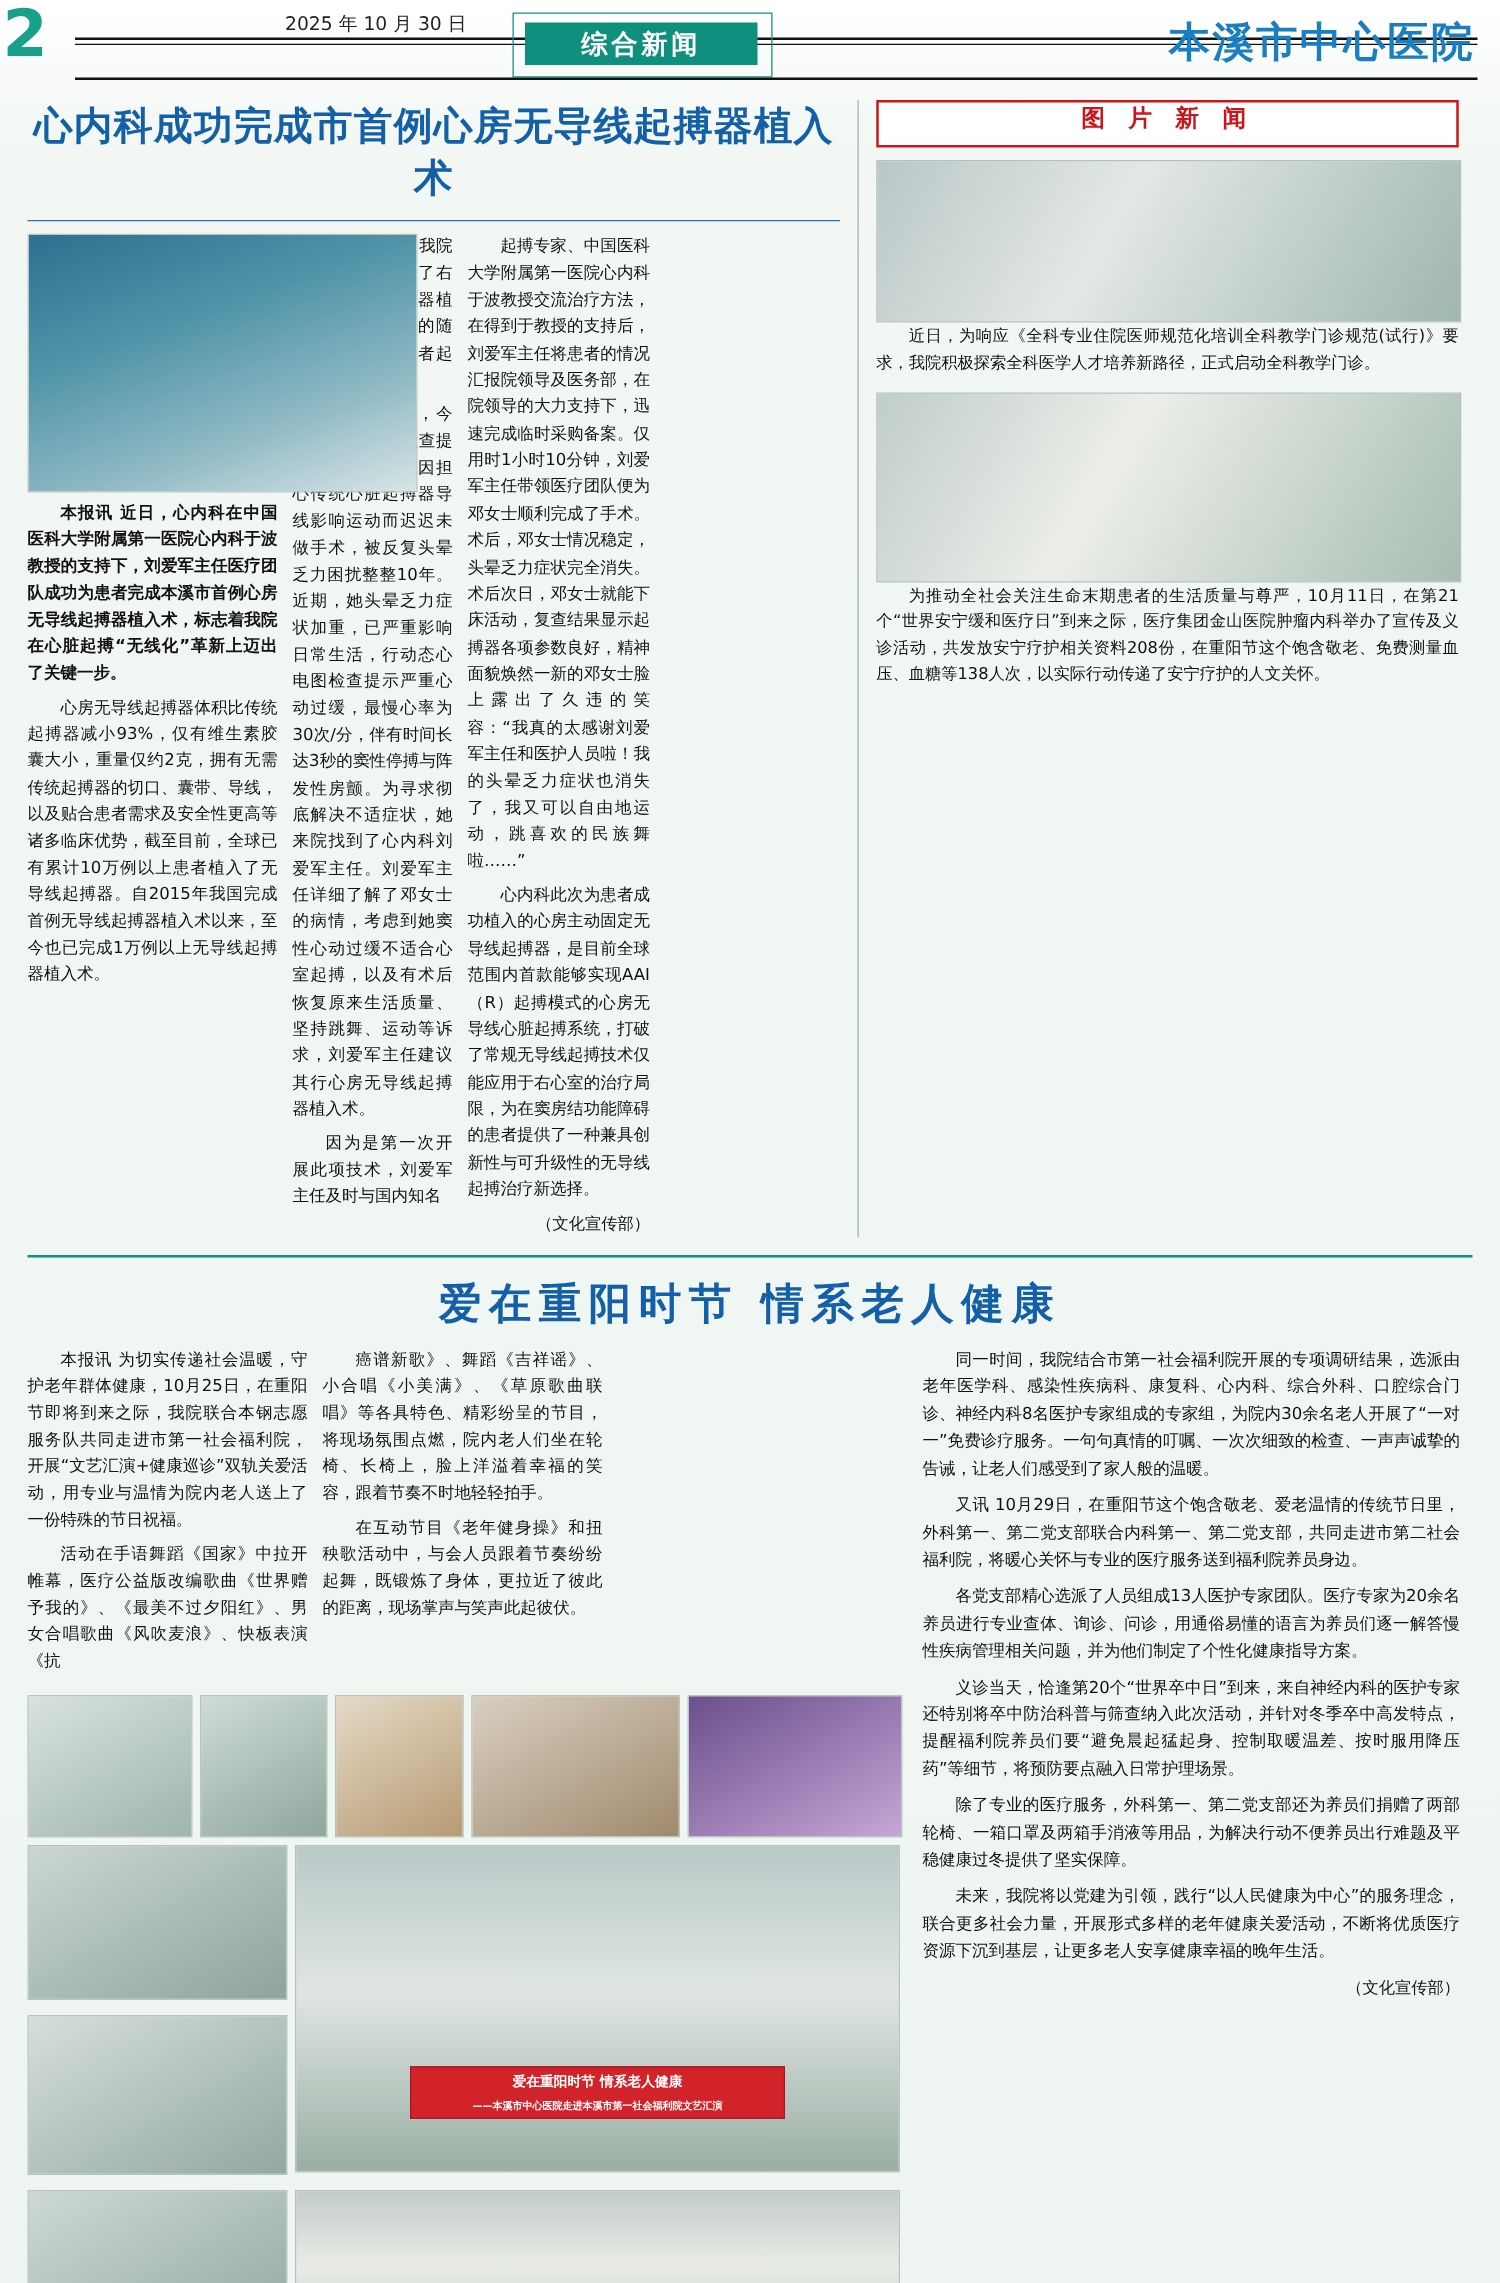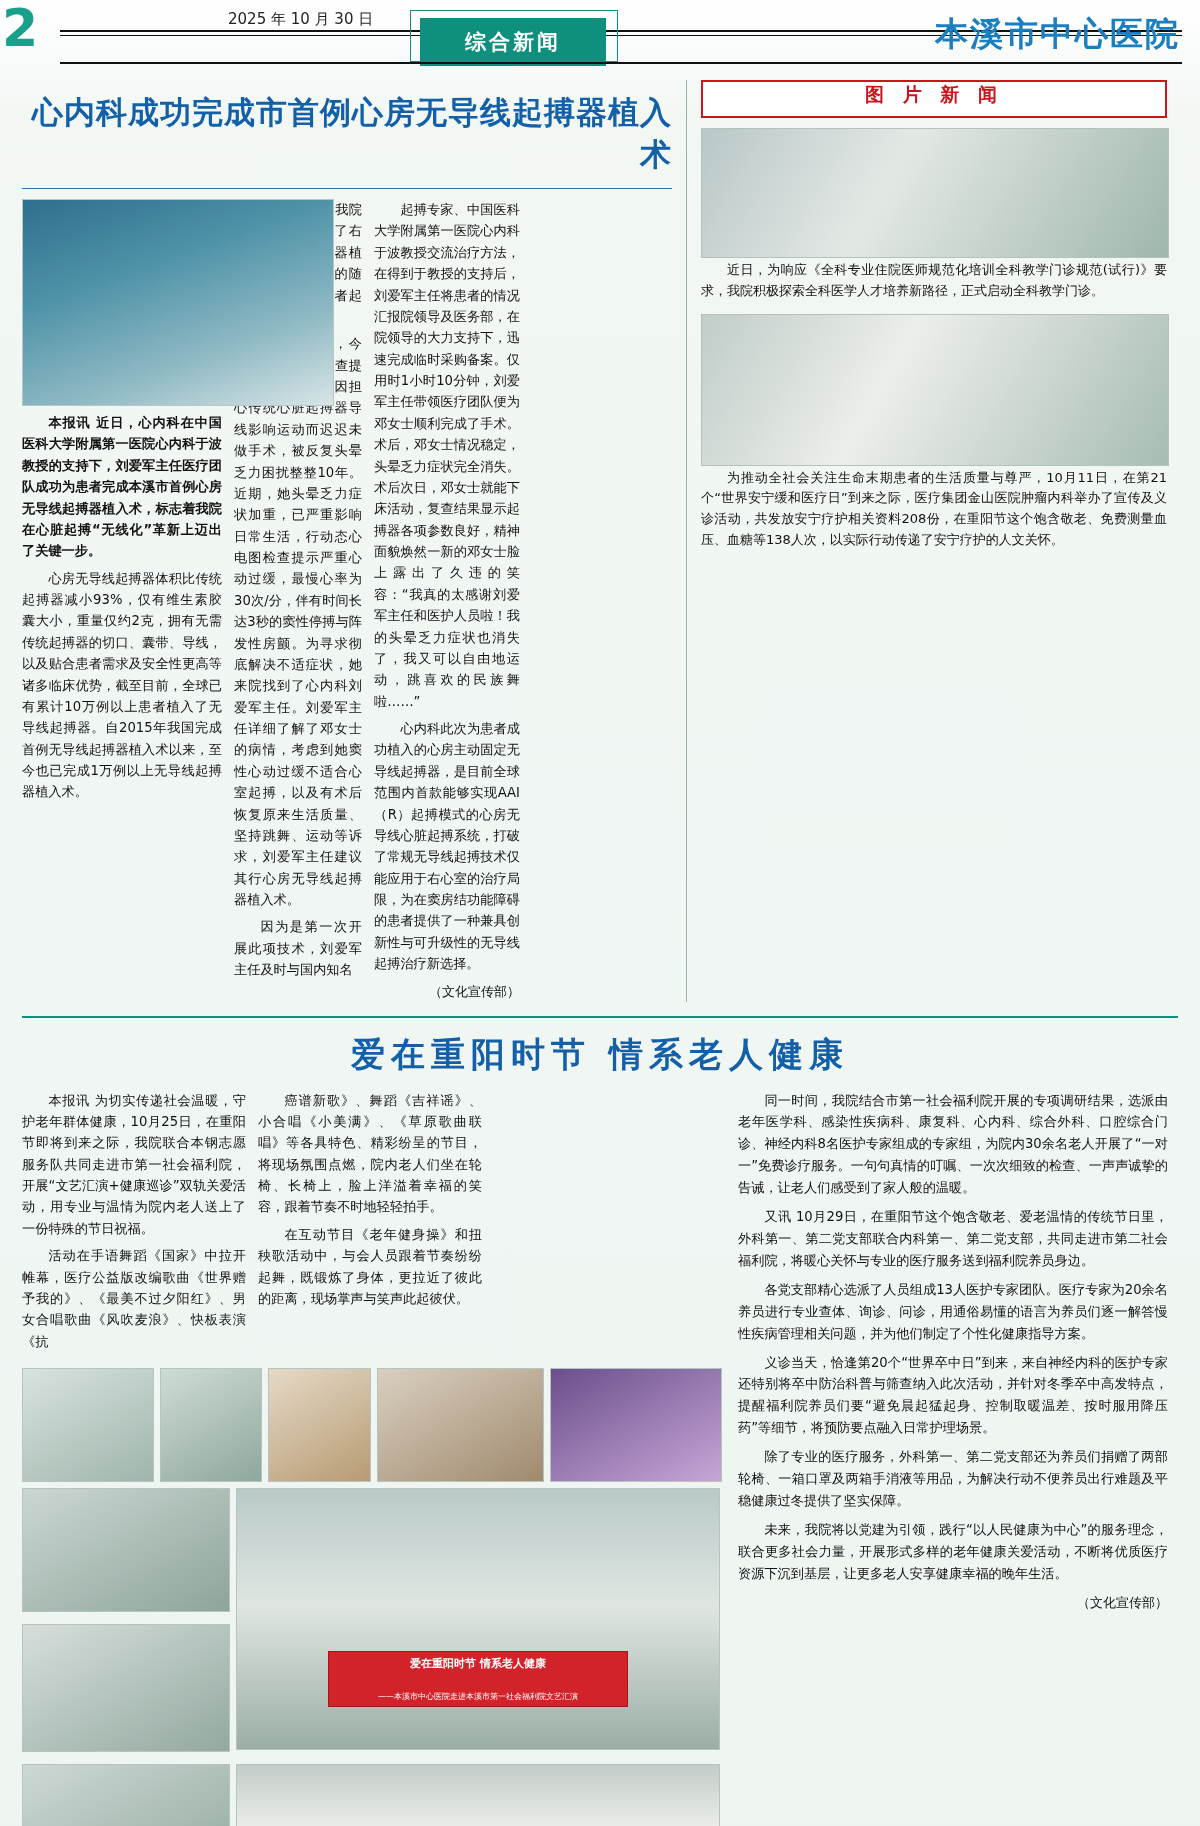--- a/index.html
+++ b/index.html
@@ -32,21 +32,21 @@
   .mast-rule{
     position:absolute;left:60px;right:18px;top:30px;height:0;
     border-top:2px solid #111;
   }
   .mast-rule2{
     position:absolute;left:60px;right:18px;top:35px;height:0;
     border-top:1px solid #111;
   }
   .mast-center{
     position:absolute;left:420px;top:18px;
-    width:186px;height:48px;background:#0f8f7e;
+    width:186px;height:34px;background:#0f8f7e;
     display:flex;align-items:center;justify-content:center;
   }
   .mast-center span{
     color:#fff;font-size:21px;letter-spacing:3px;font-weight:bold;
   }
   .mast-center-wrap{
     position:absolute;left:410px;top:10px;width:206px;height:50px;
     border:1px solid #0f8f7e;
   }
   .mast-title{
@@ -61,21 +61,21 @@
 
   
   .top-wrap{
     display:flex;padding:14px 22px 0 22px;gap:14px;
   }
   .top-left{width:650px;}
   .top-right{width:466px;border-left:1px solid #9ab5a8;padding-left:14px;}
 
   .headline1{
     font-size:31px;font-weight:bold;color:#1360a8;
-    text-align:right;letter-spacing:1px;margin:12px 0 12px 0;
+    text-align:center;letter-spacing:1px;margin:0 0 12px 0;
     font-family:"DejaVu Serif","Liberation Serif",serif;
   }
   .hl-rule{border-top:1px solid #2c6fae;margin:0 0 10px 0;}
 
   .cols3{display:flex;gap:12px;}
   .col{font-size:13.2px;line-height:1.62;text-align:justify;color:#111;}
   .col p{margin:0 0 6px 0;text-indent:2em;}
   .col .lead{font-weight:bold;}
   .c1{width:200px;}
   .c2{width:128px;}
@@ -120,21 +120,21 @@
   .grid-photos{margin-top:10px;}
   .grow{display:flex;gap:6px;margin-bottom:6px;}
   .gcell{background:#c9d5d1;border:1px solid #b6c3bf;position:relative;overflow:hidden;}
 
   .banner{
     position:absolute;left:50%;transform:translateX(-50%);
     background:#d2232a;color:#fff;text-align:center;
     border:1px solid #a3161c;padding:4px 6px;box-sizing:border-box;
   }
   .banner .b1{font-size:11px;font-weight:bold;white-space:nowrap;}
-  .banner .b2{font-size:8px;white-space:nowrap;margin-top:20px;}
+  .banner .b2{font-size:8px;white-space:nowrap;margin-top:6px;font-weight:bold;}
 
   .sig2{text-align:right;font-size:13px;margin-top:6px;}
 </style>
 </head>
 <body>
 
 <div class="page">
 
   <div class="masthead">
     <div class="pagenum">2</div>

